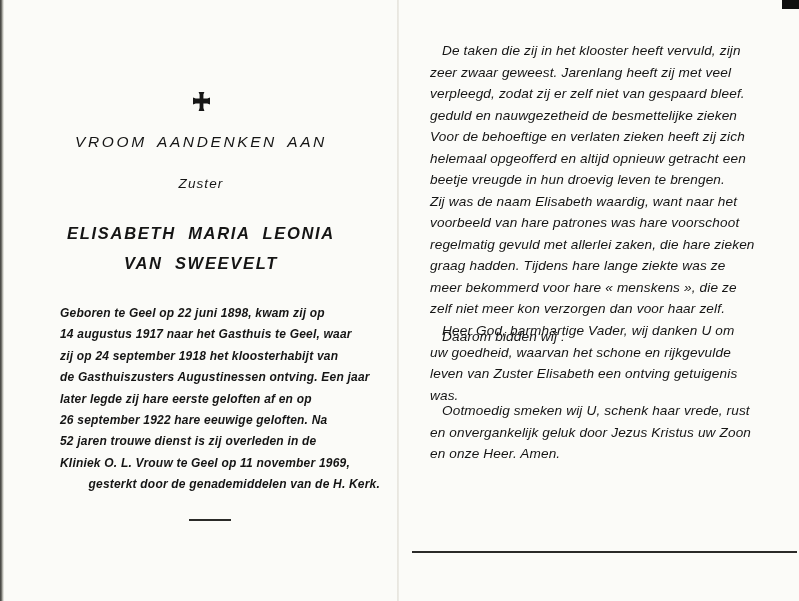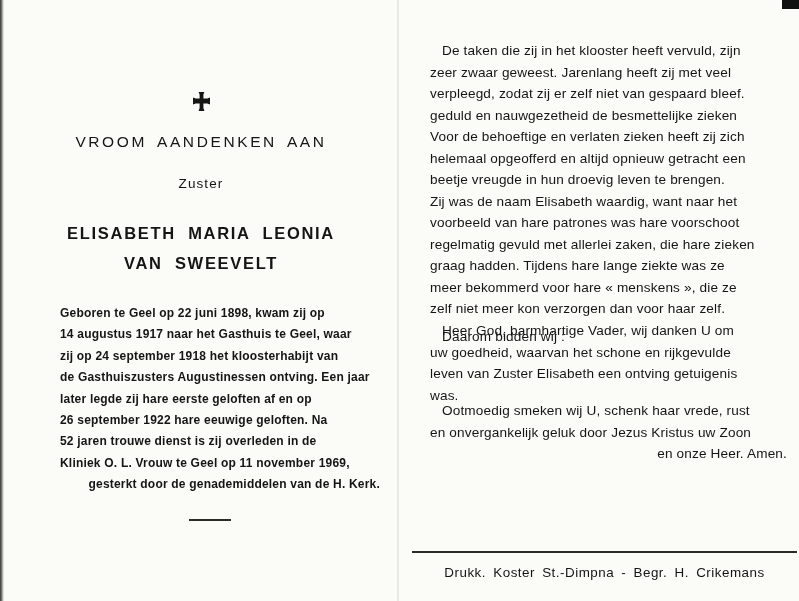--- a/index.html
+++ b/index.html
@@ -34,20 +34,21 @@
     left: 397px; top: 0;
     width: 2px; height: 601px;
     background: linear-gradient(to right, #eceae4, #dedbd3, #f4f3ee);
     opacity: .85;
   }
   .page {
     position: absolute;
     top: 0;
     height: 436px;
     box-sizing: border-box;
+    font-style: italic;
   }
   .page-left  { left: 6px;   width: 390px; }
   .page-right { left: 404px; width: 395px; }
 
   
   .cross-wrap {
     position: absolute;
     left: 0; right: 0;
     top: 92px;
     text-align: center;
@@ -129,21 +130,21 @@
   .para1 { top: 40px; }
   .para1 .first { text-indent: 12px; }
   .para1 .last { text-align: left; }
 
   .para-lead  { top: 298px; text-indent: 12px; margin-top: 28px; }
   .para2      { top: 320px; }
   .para2 .first { text-indent: 12px; }
   .para2 .last  { text-align: left; }
   .para3      { top: 400px; }
   .para3 .first { text-indent: 12px; }
-  .para3 .last  { text-align: right; }
+  .para3 .last  { text-align: left; }
   .body-text > span { display: block; }
 
   .printer-rule {
     position: absolute;
     left: 8px;
     top: 551px;
     width: 385px;
     height: 2px;
     background: #2b2b29;
   }
@@ -224,16 +225,15 @@
       <span class="last">was.</span>
     </div>
 
     <div class="body-text para3">
       <span class="first">Ootmoedig smeken wij U, schenk haar vrede, rust</span>
       <span>en onvergankelijk geluk door Jezus Kristus uw Zoon</span>
       <span class="last">en onze Heer. Amen.</span>
     </div>
 
     <div class="printer-rule"></div>
-    <div class="printer">Drukk.  Koster  St.-Dimpna  -  Begr.  H.  Crikemans</div>
   </div>
 
 </div>
 
 </body></html>

